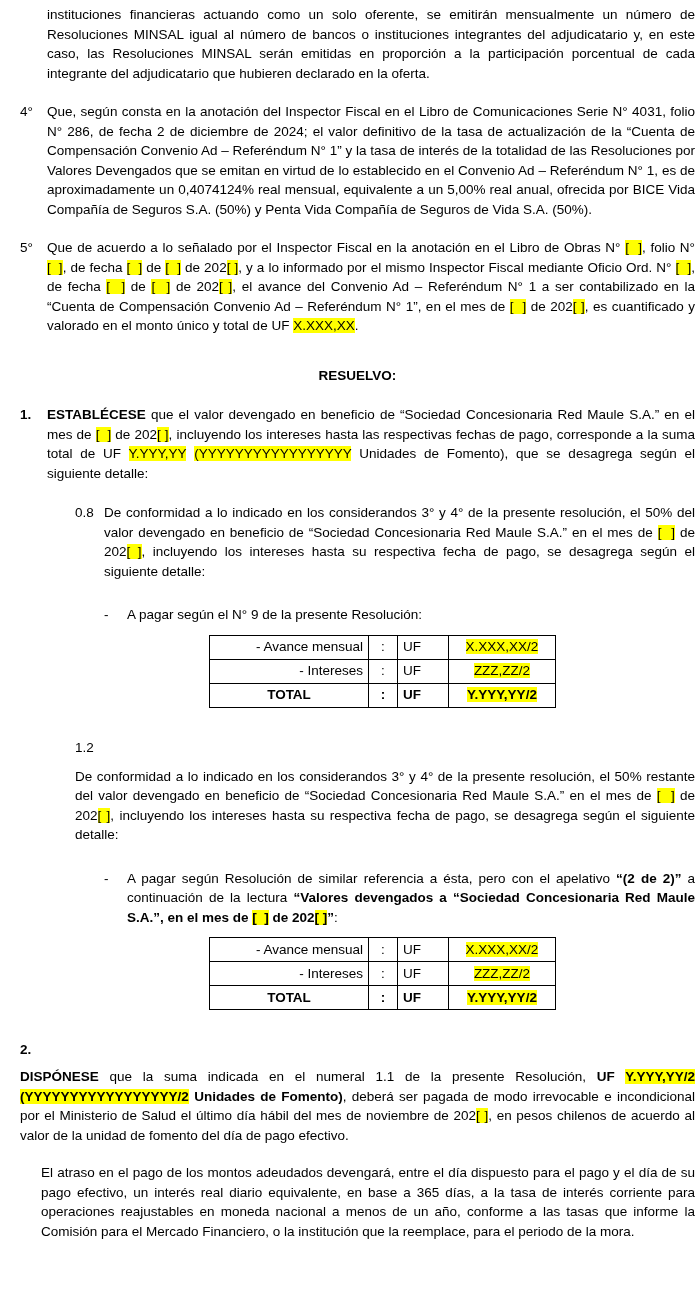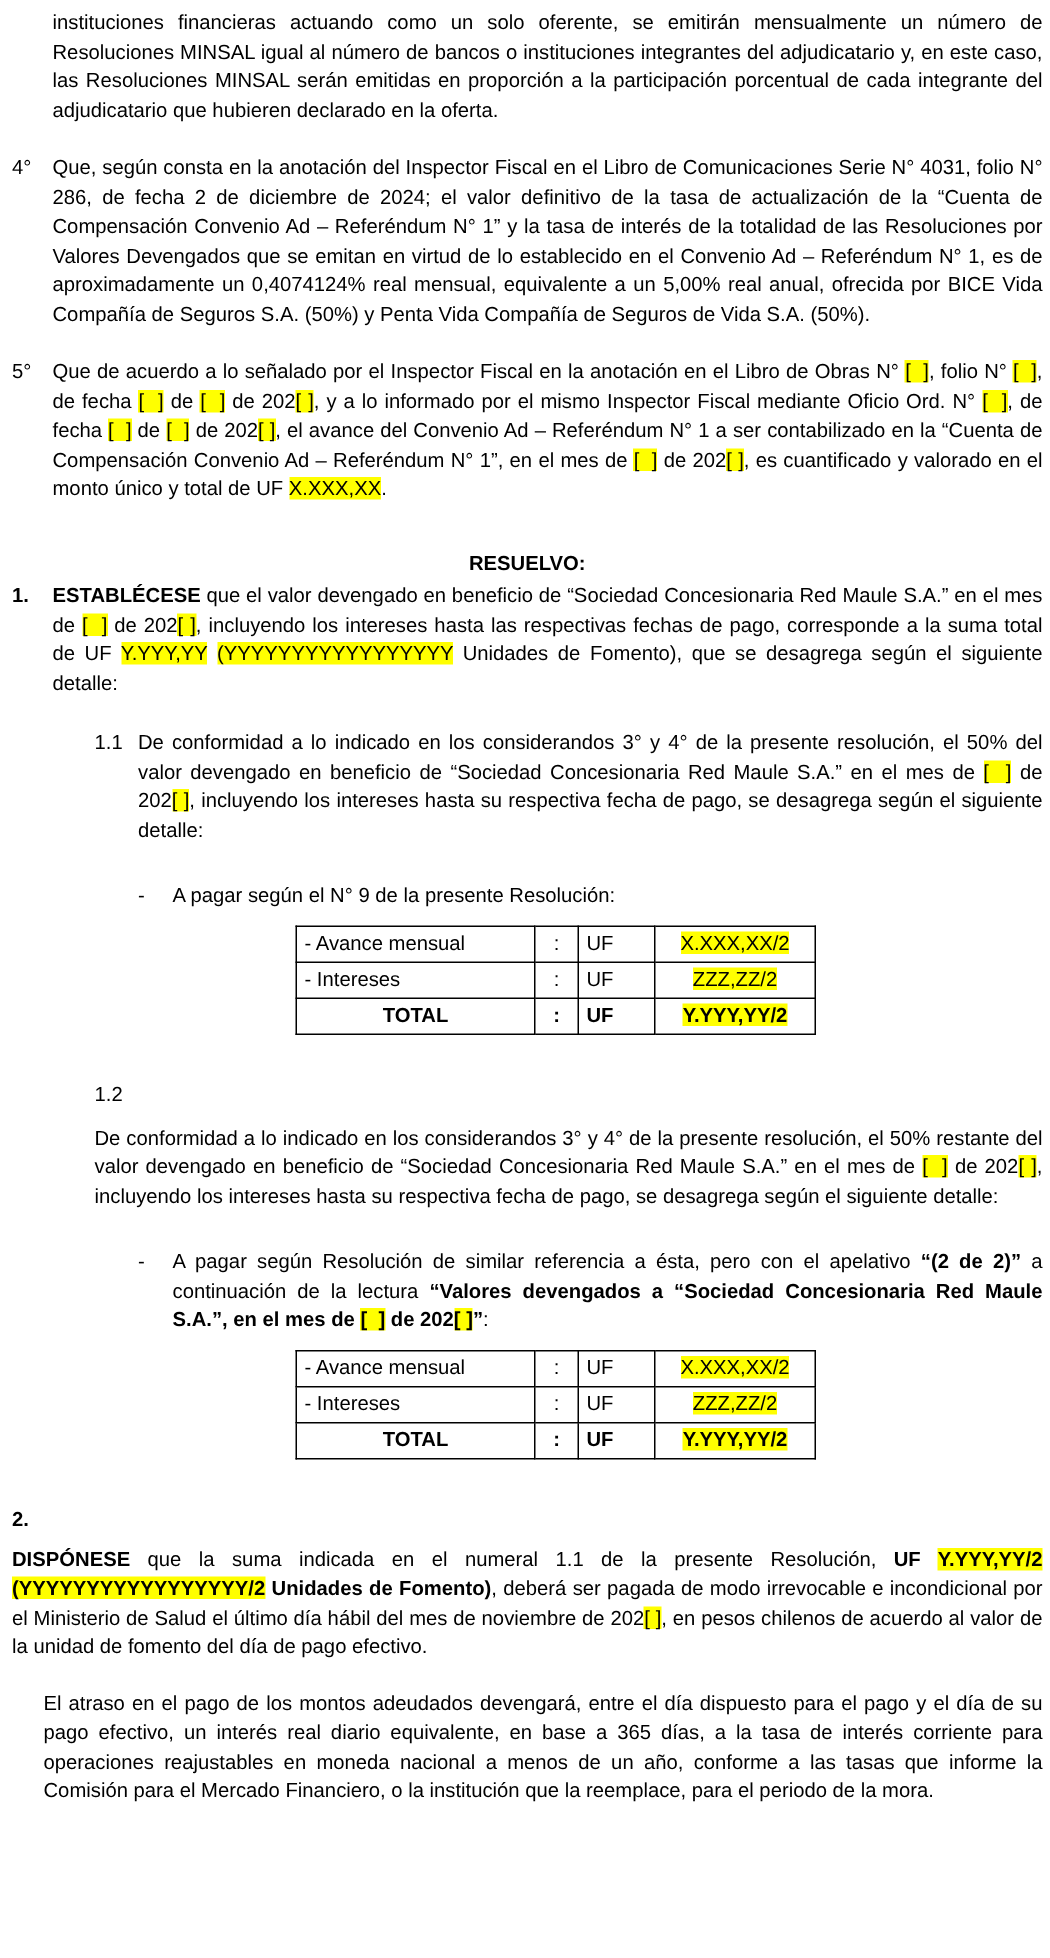--- a/index.html
+++ b/index.html
@@ -4,57 +4,57 @@
 <style>
   :root { --hl: #ffff00; }
   html, body { margin: 0; padding: 0; }
   body {
     width: 700px; height: 1305px;
     background: #ffffff; color: #000000;
     font-family: "Liberation Sans", "DejaVu Sans", sans-serif;
     font-size: 13.5px; line-height: 19.5px;
     overflow: hidden;
   }
-  .page { padding: 5px 5px 0 8px; }
+  .page { padding: 5px 5px 0 20px; }
   p { margin: 0; }
   .jtext { text-align: justify; }
   .b { font-weight: 700; }
   .hl { background: var(--hl); }
 
   .indent-body { margin-left: 27px; }
 
   .li  { display: flex; align-items: flex-start; }
   .li > .num  { flex: 0 0 27px; }
   .li > .jtext { flex: 1 1 auto; }
 
   .li2 { display: flex; align-items: flex-start; margin-left: 55px; }
   .li2 > .num2 { flex: 0 0 29px; }
   .li2 > .jtext { flex: 1 1 auto; }
 
   .dash { display: flex; align-items: flex-start; margin-left: 84px; }
   .dash > .dashsym { flex: 0 0 23px; }
   .dash > .jtext { flex: 1 1 auto; }
 
-  .heading { text-align: center; font-weight: 700; margin: 30px 0 2px 0; }
+  .heading { text-align: center; font-weight: 700; margin: 30px 0 20px 0; }
 
   .g-blank  { margin-top: 19px; }  
   .g-sub    { margin-top: 20px; }
   .g-dash1  { margin-top: 24px; }
   .g-table  { margin-top: 10px; }
   .g-big    { margin-top: 30px; flex-direction: column; }
   .g-close  { margin-top: 18px; margin-left: 21px; }
 
   table.detail { border-collapse: collapse; margin-left: 189px; }
   table.detail td {
     border: 1px solid #000;
     padding: 1px 5px;
     height: 21px;
     vertical-align: middle;
   }
-  td.c-label { width: 148px; text-align: left; }
+  td.c-label { width: 148px; text-align: right; }
   td.c-sep   { width: 18px;  text-align: center; }
   td.c-unit  { width: 40px;  text-align: left; }
   td.c-value { width: 96px;  text-align: center; }
   tr.total td { font-weight: 700; }
   tr.total td.c-label { text-align: center; }
   span.val { background: var(--hl); }
 </style>
 </head>
 <body>
 
@@ -73,21 +73,21 @@
   </div>
 
   <p class="heading">RESUELVO:</p>
 
   <div class="li">
     <span class="num b">1.</span>
     <p class="jtext"><span class="b">ESTABLÉCESE</span><span> que el valor devengado en beneficio de “Sociedad Concesionaria Red Maule S.A.” en el mes de </span><span class="hl">[&nbsp;&nbsp;]</span><span> de 202</span><span class="hl">[&nbsp;]</span><span>, incluyendo los intereses hasta las respectivas fechas de pago, corresponde a la suma total de UF </span><span class="hl">Y.YYY,YY</span><span> </span><span class="hl">(YYYYYYYYYYYYYYYYY</span><span> Unidades de Fomento), que se desagrega según el siguiente detalle:</span></p>
   </div>
 
   <div class="li2 g-sub">
-    <span class="num2">1.1</span>
+    <span class="num2">0.8</span>
     <p class="jtext"><span>De conformidad a lo indicado en los considerandos 3° y 4° de la presente resolución, el 50% del valor devengado en beneficio de “Sociedad Concesionaria Red Maule S.A.” en el mes de </span><span class="hl">[&nbsp;&nbsp;]</span><span> de 202</span><span class="hl">[&nbsp;]</span><span>, incluyendo los intereses hasta su respectiva fecha de pago, se desagrega según el siguiente detalle:</span></p>
   </div>
 
   <div class="dash g-dash1">
     <span class="dashsym">-</span>
     <p class="jtext"><span>A pagar según el N° 9 de la presente Resolución:</span></p>
   </div>
 
   <table class="detail g-table">
     <tbody>

